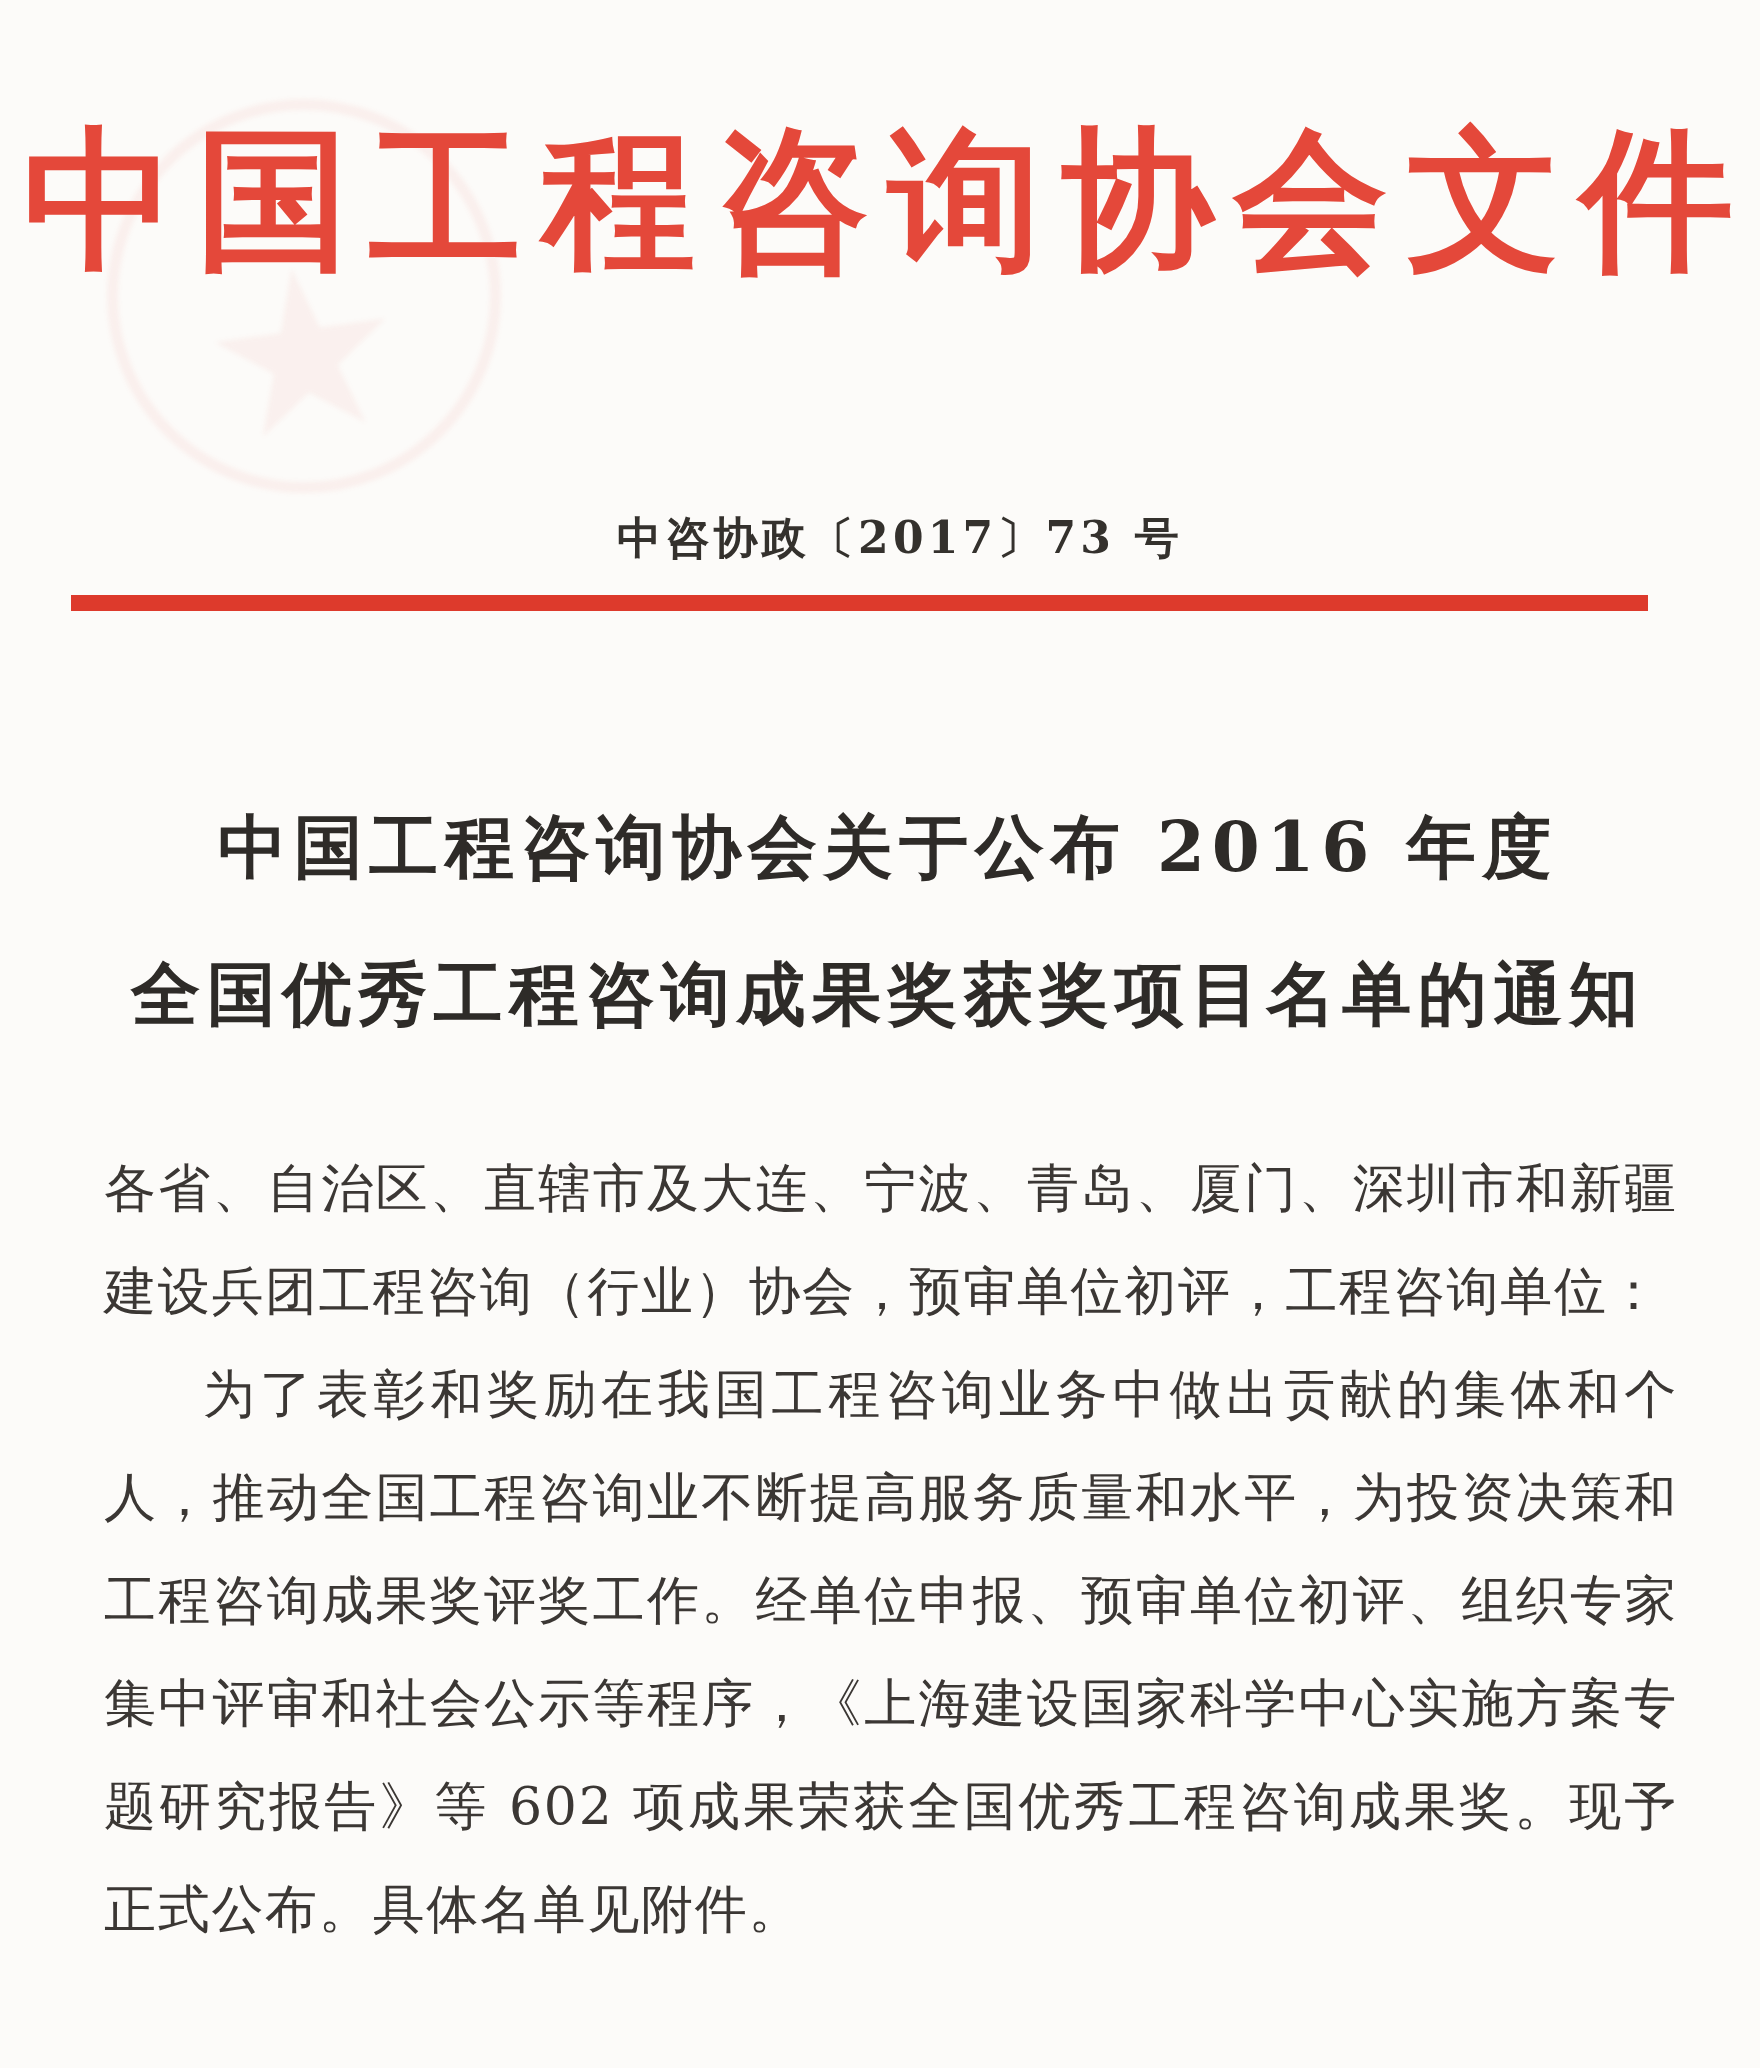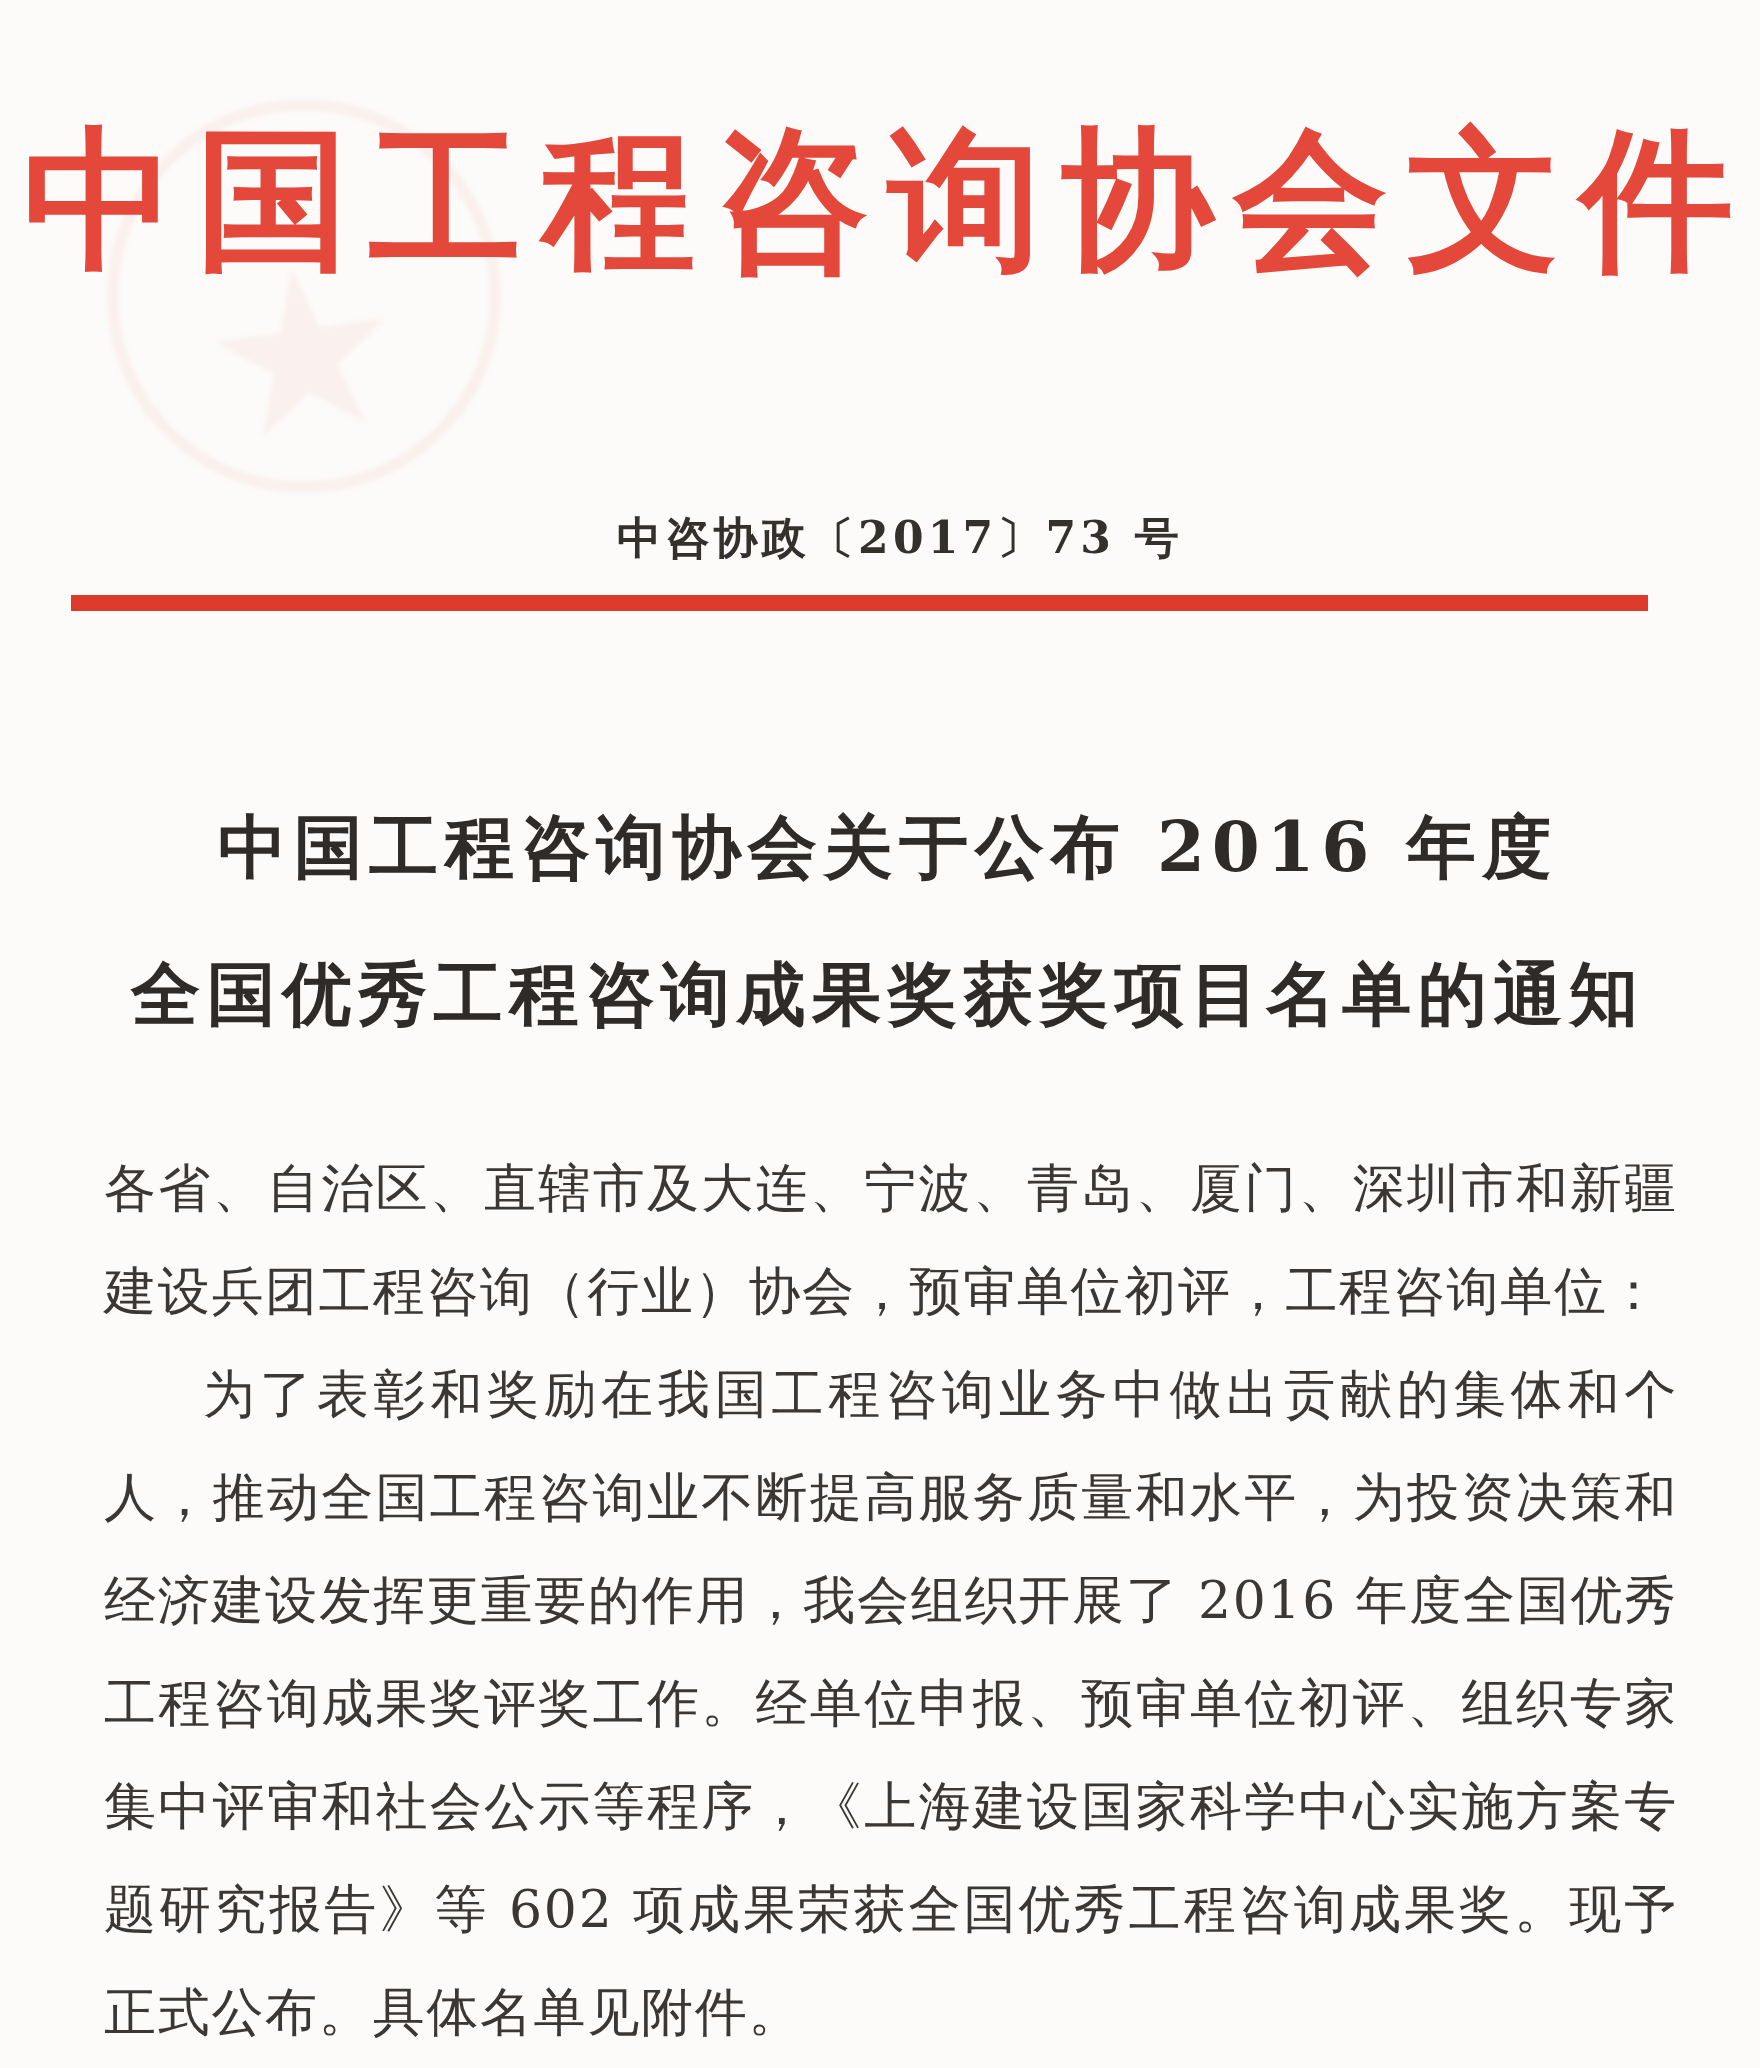--- a/index.html
+++ b/index.html
@@ -117,21 +117,20 @@
   <div class="notice-title">
     <span class="t-line">中国工程咨询协会关于公布 2016 年度</span>
     <span class="t-line">全国优秀工程咨询成果奖获奖项目名单的通知</span>
   </div>
 
   <div class="doc-body">
       <div class="body-line fill">各省、自治区、直辖市及大连、宁波、青岛、厦门、深圳市和新疆生产</div>
       <div class="body-line">建设兵团工程咨询（行业）协会，预审单位初评，工程咨询单位：</div>
       <div class="body-line indent fill">为了表彰和奖励在我国工程咨询业务中做出贡献的集体和个</div>
       <div class="body-line fill">人，推动全国工程咨询业不断提高服务质量和水平，为投资决策和</div>
-      <div class="body-line fill">经济建设发挥更重要的作用，我会组织开展了 2016 年度全国优秀</div>
       <div class="body-line fill">工程咨询成果奖评奖工作。经单位申报、预审单位初评、组织专家</div>
       <div class="body-line fill">集中评审和社会公示等程序，《上海建设国家科学中心实施方案专</div>
       <div class="body-line fill">题研究报告》等 602 项成果荣获全国优秀工程咨询成果奖。现予</div>
       <div class="body-line">正式公布。具体名单见附件。</div>
     </div>
 
 </div>
 
 
 </body></html>

